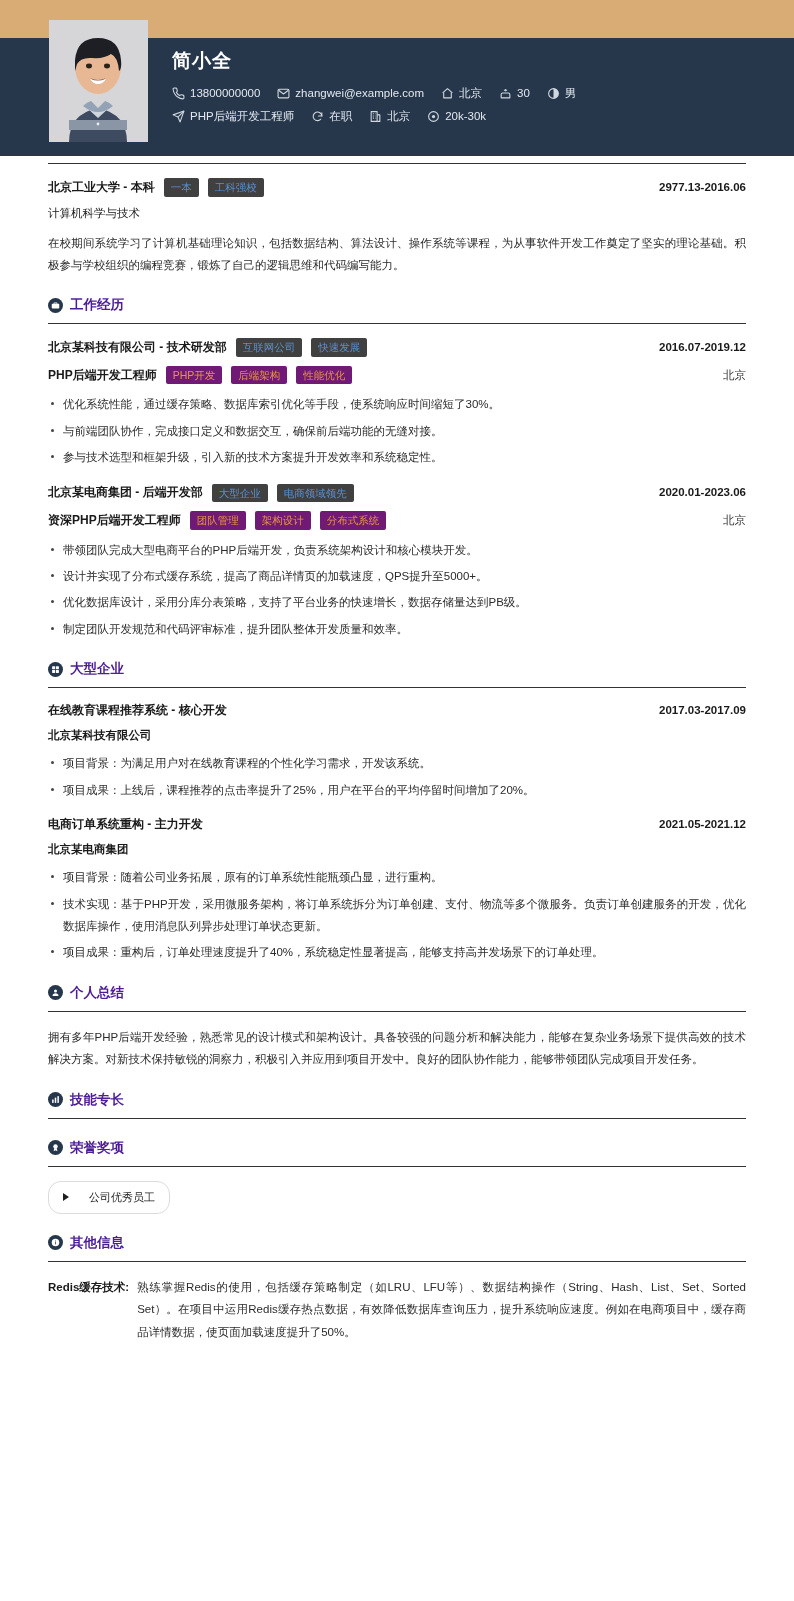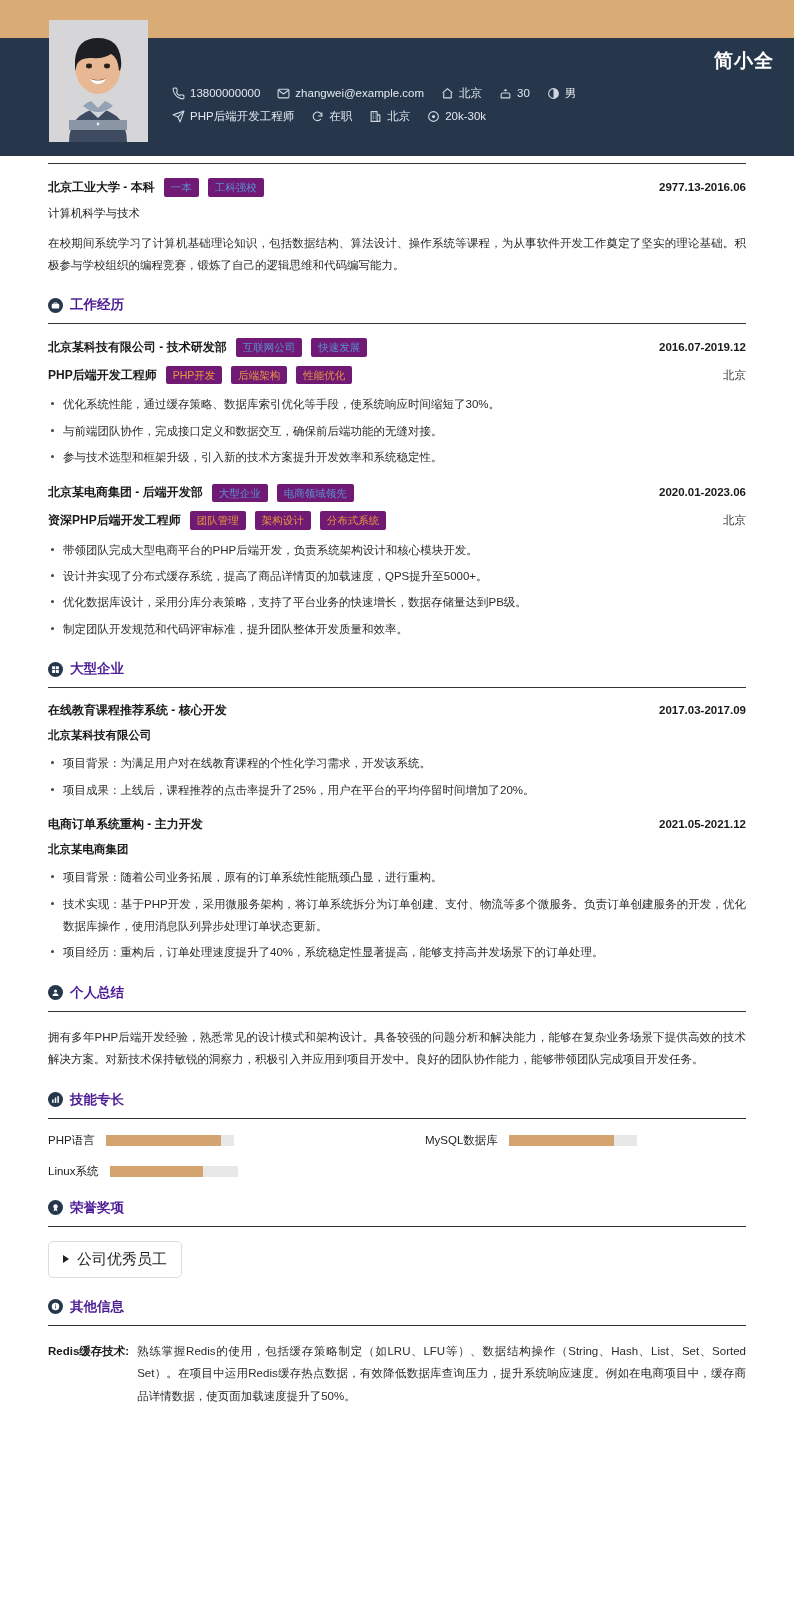--- a/index.html
+++ b/index.html
@@ -6,21 +6,21 @@
   body {
     width: 794px;
     background: #ffffff;
     font-family: "Liberation Sans", "DejaVu Sans", sans-serif;
     color: #222;
     -webkit-font-smoothing: antialiased;
   }
   .page { width: 794px; position: relative; background:#fff; }
 
   
-  .hdr-wrap { position: relative; height: 116px; text-align: right; }
+  .hdr-wrap { position: relative; height: 116px; }
   .hdr-band {
     position: absolute; top: 0; left: 0; right: 0; height: 38px;
     background: #d9ab75;
   }
   .hdr-main {
     position: absolute; top: 38px; left: 0; right: 0; height: 118px;
     background: #26374c;
   }
   .avatar {
     position: absolute; left: 49px; top: 20px;
@@ -72,21 +72,21 @@
   }
   .row-left { display: flex; align-items: center; flex-wrap: wrap; gap: 0; min-width:0; }
   .org { font-size: 12px; font-weight: 700; color: #1a1a1a; }
   .daterange { font-size: 11.5px; font-weight: 700; color: #1a1a1a; white-space: nowrap; }
   .loc { font-size: 11.5px; color: #333; white-space: nowrap; }
 
   .tag {
     display: inline-block; font-size: 10.5px; line-height: 1;
     padding: 4px 7px; border-radius: 2px; margin-left: 9px;
   }
-  .tag.blue { background: #701a75; color: #5b8fd1; }
+  .tag.blue { background: #404040; color: #5b8fd1; }
   .tag.orange { background: #701a75; color: #e8953f; }
 
   .role { font-size: 12px; font-weight: 700; color: #1a1a1a; }
   .major { font-size: 11.5px; font-weight: 400; color: #1a1a1a; margin-bottom: 11px; }
   .subcompany { font-size: 11.5px; font-weight: 700; color: #1a1a1a; margin-bottom: 9px; }
 
   .para { font-size: 11.5px; line-height: 1.95; color: #2b2b2b; text-align: justify; }
 
   ul.bullets { list-style: none; margin: 0; padding: 0; }
   ul.bullets li {
@@ -108,23 +108,23 @@
   .skill-name { font-size: 11.5px; color: #222; white-space: nowrap; }
   .skill-track {
     position: relative; height: 11px; width: 128px;
     background: #e8e8e8; flex: 0 0 auto;
   }
   .skill-fill { position: absolute; left:0; top:0; bottom:0; background: #d3a470; }
 
   
   .honor-row { display: flex; flex-wrap: wrap; gap: 10px; }
   .honor {
-    display: inline-flex; align-items: center; gap: 8px;
-    border: 1px solid #dcdcdc; border-radius: 5px;
-    padding: 8px 14px; font-size: 15px; color: #1f1f1f;
+    display: inline-flex; align-items: center; gap: 20px;
+    border: 1px solid #dcdcdc; border-radius: 13px;
+    padding: 8px 14px; font-size: 11px; color: #1f1f1f;
     background: #fff;
   }
   .honor .tri {
     width: 0; height: 0;
     border-left: 6px solid #1f1f1f;
     border-top: 4px solid transparent;
     border-bottom: 4px solid transparent;
   }
 
   
@@ -377,21 +377,21 @@
 
       <div class="entry">
         <div class="row-top">
           <span class="org">电商订单系统重构 - 主力开发</span>
           <span class="daterange">2021.05-2021.12</span>
         </div>
         <div class="subcompany">北京某电商集团</div>
         <ul class="bullets">
           <li>项目背景：随着公司业务拓展，原有的订单系统性能瓶颈凸显，进行重构。</li>
           <li>技术实现：基于PHP开发，采用微服务架构，将订单系统拆分为订单创建、支付、物流等多个微服务。负责订单创建服务的开发，优化数据库操作，使用消息队列异步处理订单状态更新。</li>
-          <li>项目经历：重构后，订单处理速度提升了40%，系统稳定性显著提高，能够支持高并发场景下的订单处理。</li>
+          <li>项目成果：重构后，订单处理速度提升了40%，系统稳定性显著提高，能够支持高并发场景下的订单处理。</li>
         </ul>
       </div>
     </div>
 
     <div class="section">
       <div class="sec-head">
         <span class="sec-icon">
           <svg viewBox="0 0 24 24">
               <circle cx="12" cy="8" r="4"></circle>
               <path d="M4 21c0-4.4 3.6-7 8-7s8 2.6 8 7z"></path>
@@ -409,40 +409,20 @@
           <svg viewBox="0 0 24 24">
               <rect x="3" y="12" width="4" height="9"></rect>
               <rect x="10" y="7" width="4" height="14"></rect>
               <rect x="17" y="3" width="4" height="18"></rect>
             </svg>
         </span>
         <span>技能专长</span>
       </div>
       <div class="sec-rule"></div>
 
-      <div class="skills-grid">
-        <div class="skill">
-          <span class="skill-name">PHP语言</span>
-          <span class="skill-track">
-            <span class="skill-fill" style="width: 90%;"></span>
-          </span>
-        </div>
-        <div class="skill">
-          <span class="skill-name">MySQL数据库</span>
-          <span class="skill-track">
-            <span class="skill-fill" style="width: 82%;"></span>
-          </span>
-        </div>
-        <div class="skill">
-          <span class="skill-name">Linux系统</span>
-          <span class="skill-track">
-            <span class="skill-fill" style="width: 73%;"></span>
-          </span>
-        </div>
-      </div>
     </div>
 
     <div class="section">
       <div class="sec-head">
         <span class="sec-icon">
           <svg viewBox="0 0 24 24">
               <circle cx="12" cy="9" r="6"></circle>
               <path d="M8.5 14L7 22l5-2.5L17 22l-1.5-8z"></path>
             </svg>
         </span>

